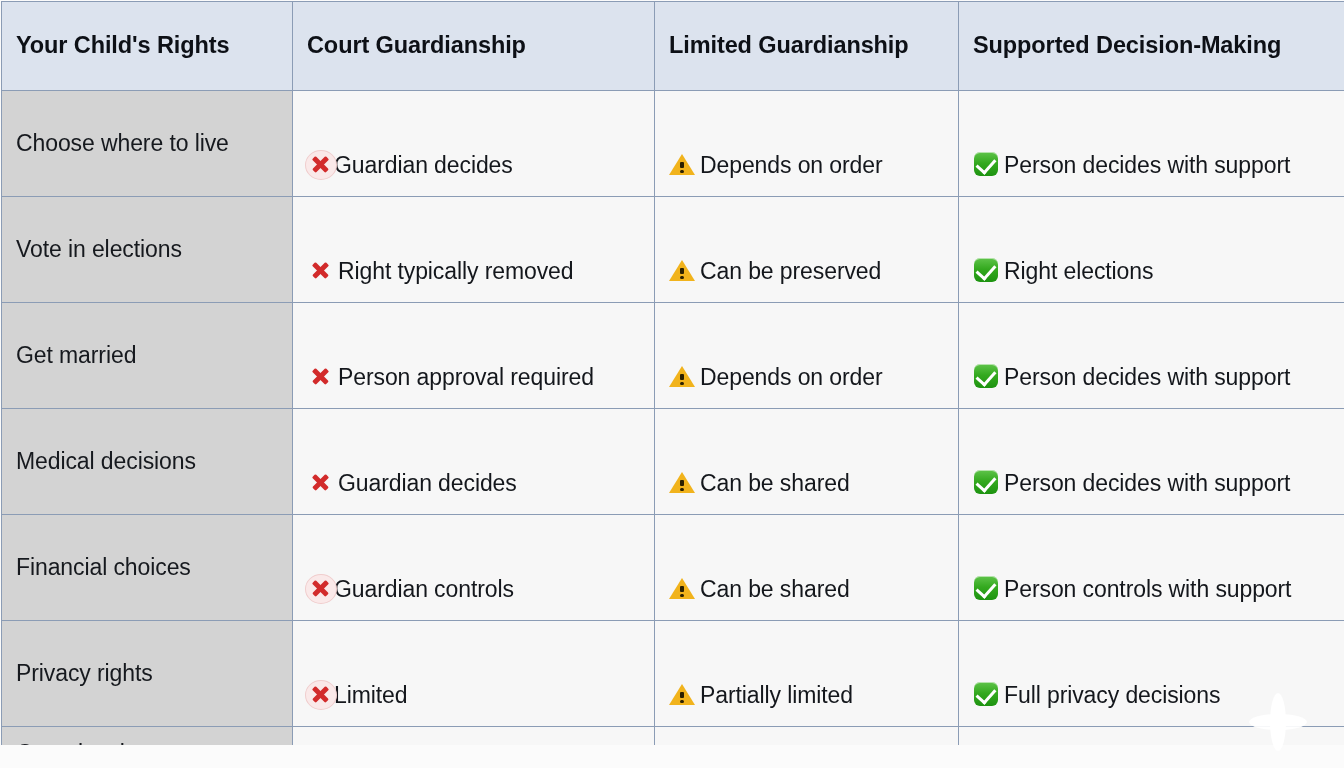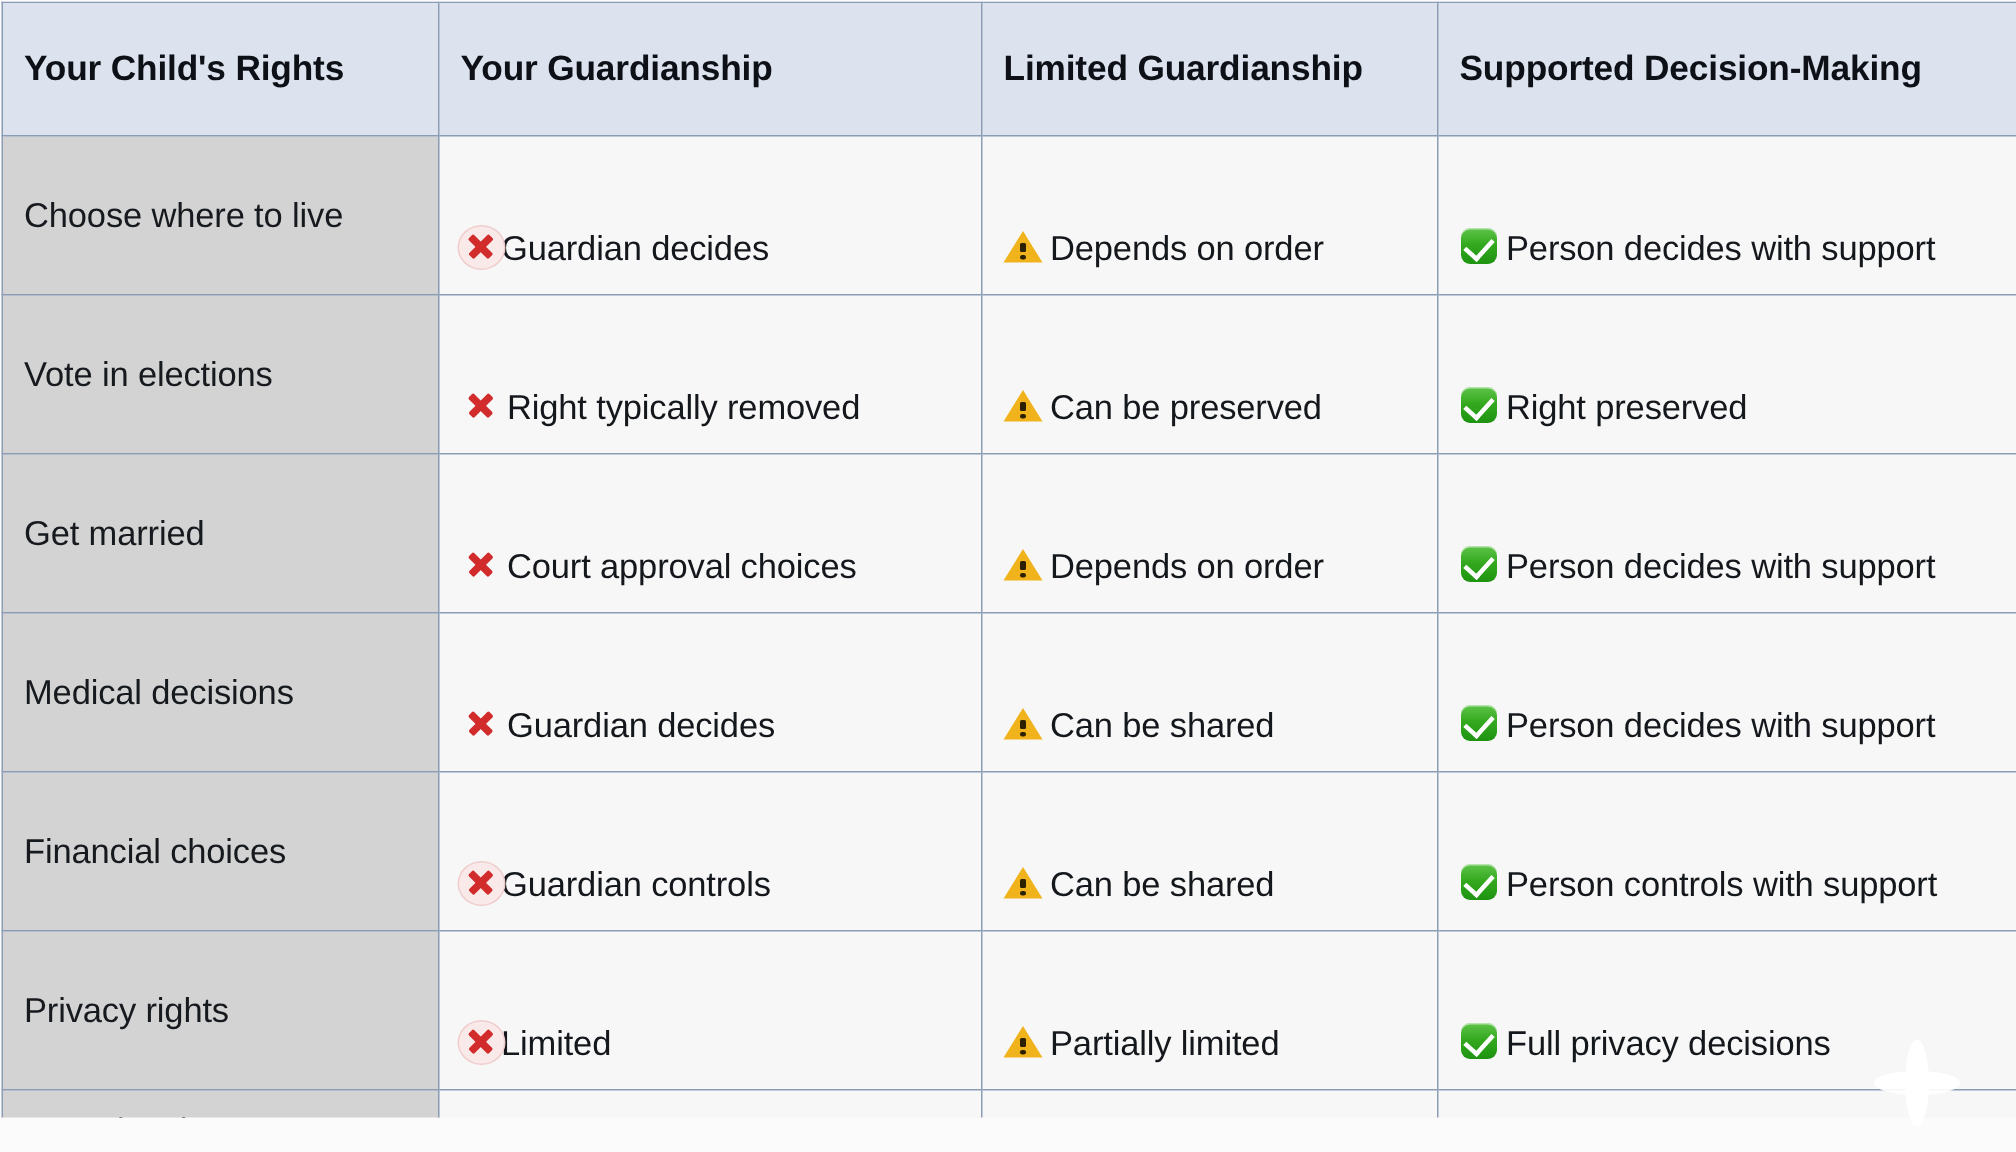--- a/index.html
+++ b/index.html
@@ -194,21 +194,21 @@
     <table class="compare">
       <colgroup>
         <col class="c0">
           <col class="c1">
           <col class="c2">
           <col class="c3">
       </colgroup>
       <thead>
         <tr>
           <th>Your Child's Rights</th>
-          <th>Your Guardianship</th>
+          <th>Court Guardianship</th>
           <th>Limited Guardianship</th>
           <th>Supported Decision-Making</th>
         </tr>
       </thead>
       <tbody id="tbody">
           <tr class="tall">
             <th class="rowhead">Choose where to live</th>
             <td>
               <span class="cell-inner"><span class="icon icon-x halo tight"><span class="ring"></span><span class="s1"></span><span class="s2"></span></span><span>Guardian decides</span></span>
             </td>
@@ -221,27 +221,27 @@
           </tr>
           <tr class="tall">
             <th class="rowhead">Vote in elections</th>
             <td>
               <span class="cell-inner"><span class="icon icon-x"><span class="s1"></span><span class="s2"></span></span><span>Right typically removed</span></span>
             </td>
             <td>
               <span class="cell-inner"><span class="icon icon-warn"><span class="tri"></span><span class="bang"></span><span class="dot"></span></span><span>Can be preserved</span></span>
             </td>
             <td>
-              <span class="cell-inner"><span class="icon icon-check"><span class="box"></span><span class="tick"></span></span><span>Right preserved</span></span>
+              <span class="cell-inner"><span class="icon icon-check"><span class="box"></span><span class="tick"></span></span><span>Right elections</span></span>
             </td>
           </tr>
           <tr class="tall">
             <th class="rowhead">Get married</th>
             <td>
-              <span class="cell-inner"><span class="icon icon-x"><span class="s1"></span><span class="s2"></span></span><span>Court approval choices</span></span>
+              <span class="cell-inner"><span class="icon icon-x"><span class="s1"></span><span class="s2"></span></span><span>Person approval required</span></span>
             </td>
             <td>
               <span class="cell-inner"><span class="icon icon-warn"><span class="tri"></span><span class="bang"></span><span class="dot"></span></span><span>Depends on order</span></span>
             </td>
             <td>
               <span class="cell-inner"><span class="icon icon-check"><span class="box"></span><span class="tick"></span></span><span>Person decides with support</span></span>
             </td>
           </tr>
           <tr class="tall">
             <th class="rowhead">Medical decisions</th>

